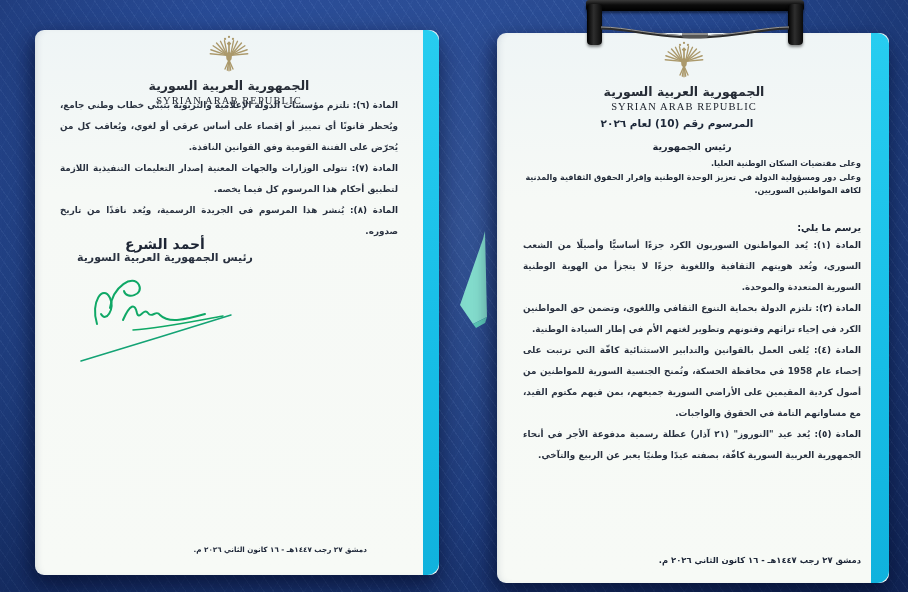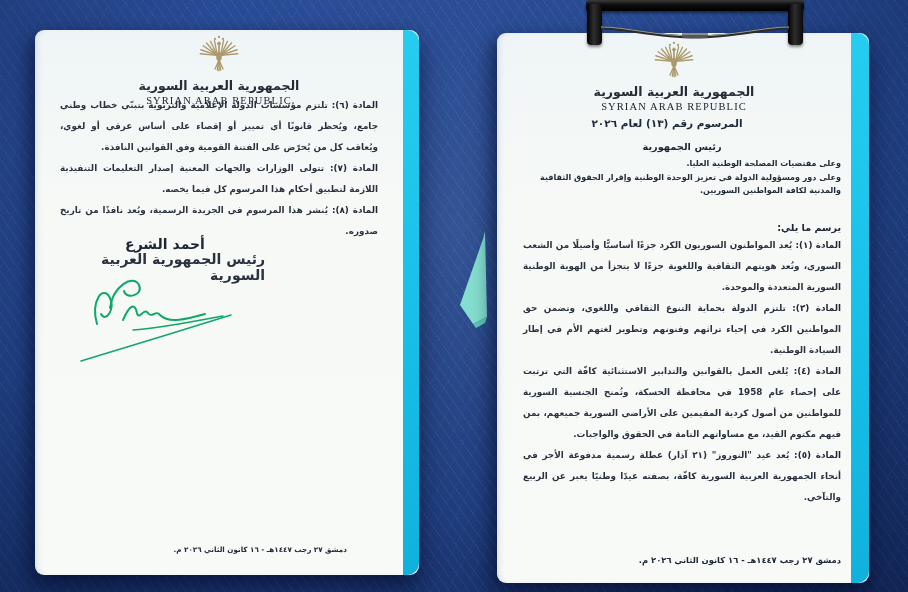--- a/index.html
+++ b/index.html
@@ -16,20 +16,21 @@
       repeating-linear-gradient(55deg, rgba(140,175,230,0.10) 0 1px, rgba(0,0,0,0) 1px 8px),
       repeating-linear-gradient(118deg, rgba(90,130,200,0.07) 0 1px, rgba(0,0,0,0) 1px 14px),
       linear-gradient(160deg,#2a4d99 0%,#24468c 45%,#1b3570 100%);
   }
   .page{
     position:absolute;
     background:linear-gradient(180deg,#eff5f6 0%,#f6f9f6 30%,#f7faf6 100%);
     border-radius:9px;
     box-shadow:0 12px 28px rgba(3,10,38,0.55), -5px 6px 14px rgba(3,10,38,0.3),
                inset 5px 0 8px -6px rgba(40,60,90,0.25);
+    padding-left:20px;
   }
   .edge-strip{
     position:absolute;top:0;bottom:0;right:0;width:16px;
     background:linear-gradient(180deg,#27cdf0 0%,#17bde6 60%,#10b2dd 100%);
     border-radius:0 12px 12px 0;
   }
   .page-inner{position:absolute;inset:0;right:16px;overflow:hidden;}
 
   
   .hdr{position:absolute;left:0;right:0;text-align:center;}
@@ -47,21 +48,21 @@
   .decree-title{position:absolute;left:0;right:14px;text-align:center;direction:rtl;
     font-size:10.5px;font-weight:800;color:#1c2738;}
   .issuer{position:absolute;direction:rtl;text-align:center;font-size:9.8px;font-weight:800;color:#1d2534;}
   .preamble{position:absolute;direction:rtl;text-align:right;font-size:8px;font-weight:700;
     color:#222b39;line-height:13.5px;}
   .enactment{position:absolute;direction:rtl;text-align:right;font-size:9.6px;font-weight:800;color:#1d2534;}
   .footer-date{position:absolute;direction:rtl;text-align:right;font-weight:700;color:#20293a;white-space:nowrap;}
 
   
   .sig-name{position:absolute;direction:rtl;text-align:center;font-size:14px;font-weight:800;color:#1d2534;}
-  .sig-role{position:absolute;direction:rtl;text-align:right;font-size:14px;font-weight:600;color:#2a3240;}
+  .sig-role{position:absolute;direction:rtl;text-align:center;font-size:11px;font-weight:600;color:#2a3240;}
   .sig-svg{position:absolute;}
 
   
   .clip{position:absolute;left:586px;top:0;width:218px;height:52px;z-index:6;}
   .clip-bar{position:absolute;left:0;top:0;width:218px;height:11px;border-radius:3px;
     background:linear-gradient(180deg,#3a3a3a 0%,#0c0c0c 45%,#000 100%);
     box-shadow:0 2px 3px rgba(0,0,0,.5);}
   .clip-post{position:absolute;top:4px;width:15px;height:41px;border-radius:4px;
     background:linear-gradient(90deg,#000 0%,#2e2e2e 45%,#0a0a0a 100%);
     box-shadow:0 2px 3px rgba(0,0,0,.45);}
@@ -174,26 +175,26 @@
             <circle cx="50" cy="3.5" r="2"></circle>
             <circle cx="57" cy="7" r="2"></circle>
           <path d="M50 11 L46 15 L48.5 18 L48.5 42 L51.5 42 L51.5 18 L54 15 Z"></path>
           <ellipse cx="50" cy="38" rx="5" ry="8"></ellipse>
         </g>
       </svg>
       <div class="title-ar">الجمهورية العربية السورية</div>
       <div class="title-en">SYRIAN ARAB REPUBLIC</div>
     </div>
 
-    <div class="decree-title" style="top:84px;">المرسوم رقم (١٣) لعام ٢٠٢٦</div>
+    <div class="decree-title" style="top:84px;">المرسوم رقم (10) لعام ٢٠٢٦</div>
 
     <div class="issuer" style="top:108px;left:26px;right:10px;">رئيس الجمهورية</div>
 
     <div class="preamble" style="top:124px;left:26px;right:10px;">
-      <div>وعلى مقتضيات المصلحة الوطنية العليا.</div>
+      <div>وعلى مقتضيات السكان الوطنية العليا.</div>
       <div>وعلى دور ومسؤولية الدولة في تعزيز الوحدة الوطنية وإقرار الحقوق الثقافية والمدنية لكافة المواطنين السوريين.</div>
     </div>
 
     <div class="enactment" style="top:189px;left:26px;right:10px;">يرسم ما يلي:</div>
 
     <div class="bodytxt" style="top:202px;left:26px;right:10px;">
       <p class="art"><b class="albl">المادة (١):</b><span>يُعد المواطنون السوريون الكرد جزءًا أساسيًّا وأصيلًا من الشعب السوري، وتُعد هويتهم الثقافية واللغوية جزءًا لا يتجزأ من الهوية الوطنية السورية المتعددة والموحدة.</span></p>
       <p class="art"><b class="albl">المادة (٢):</b><span>تلتزم الدولة بحماية التنوع الثقافي واللغوي، وتضمن حق المواطنين الكرد في إحياء تراثهم وفنونهم وتطوير لغتهم الأم في إطار السيادة الوطنية.</span></p>
       <p class="art"><b class="albl">المادة (٤):</b><span>يُلغى العمل بالقوانين والتدابير الاستثنائية كافّة التي ترتبت على إحصاء عام 1958 في محافظة الحسكة، وتُمنح الجنسية السورية للمواطنين من أصول كردية المقيمين على الأراضي السورية جميعهم، بمن فيهم مكتوم القيد، مع مساواتهم التامة في الحقوق والواجبات.</span></p>
       <p class="art"><b class="albl">المادة (٥):</b><span>يُعد عيد "النوروز" (٢١ آذار) عطلة رسمية مدفوعة الأجر في أنحاء الجمهورية العربية السورية كافّة، بصفته عيدًا وطنيًا يعبر عن الربيع والتآخي.</span></p>

